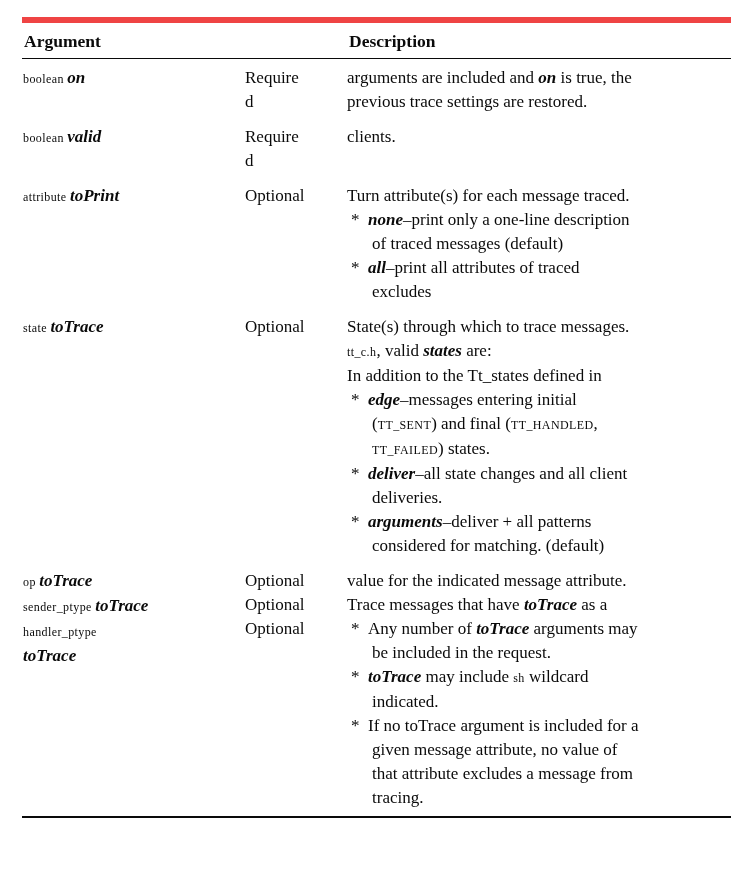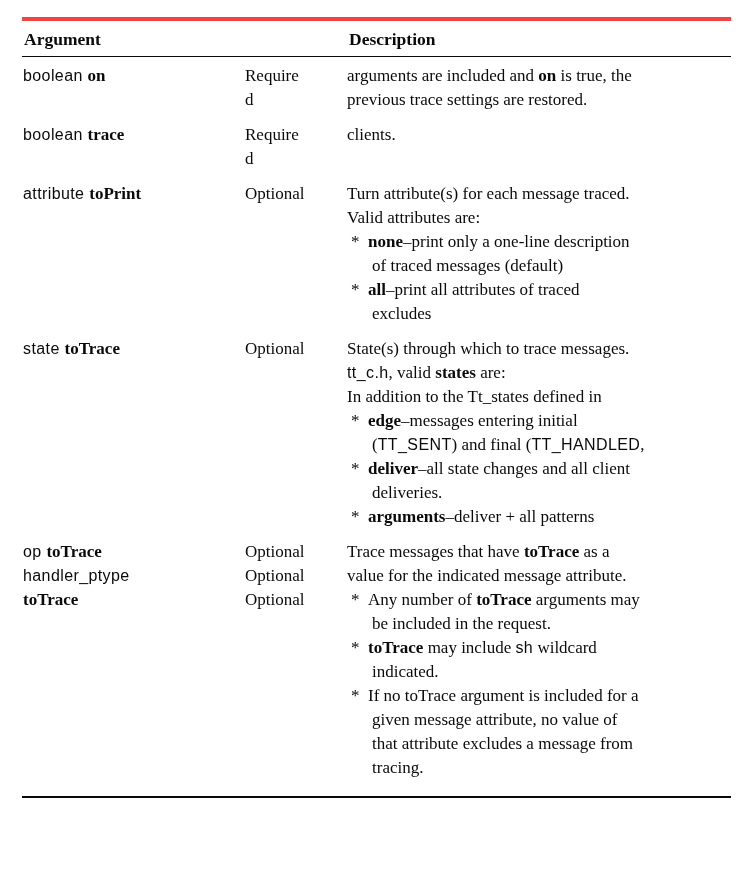--- a/index.html
+++ b/index.html
@@ -6,23 +6,23 @@
   body {
     width: 753px; height: 894px;
     background: #ffffff;
     color: #0a0a0a;
     font-family: "Liberation Serif", serif;
     font-size: 17px;
     overflow: hidden;
   }
   .doc {
     margin: 17px 22px 0 22px;
-    border-top: 4px solid #ef4444;
+    border-top: 6px solid #ef4444;
     border-bottom: 2px solid #0a0a0a;
-    padding-bottom: 16px;
+    padding-bottom: 6px;
   }
   .grid-row {
     display: grid;
     grid-template-columns: 223px 102px 1fr;
   }
   .hdr-row {
     padding: 6px 0 5px 0;
     border-bottom: 1.5px solid #0a0a0a;
   }
   .th {
@@ -44,26 +44,27 @@
   .mk {
     flex: 0 0 17px;
     padding-left: 4px;
     box-sizing: content-box;
   }
   .bt { flex: 1 1 auto; white-space: pre; }
   .ln-c { padding-left: 25px; }
   .s-r { font-family: "Liberation Serif", serif; }
   .s-i {
     font-family: "Liberation Serif", serif;
+    font-style: italic;
     font-weight: 600;
     text-align: right;
   }
   .s-m {
-    font-family: Liberation Sans, sans-serif;
-    font-size: 16px;
+    font-family: Liberation Serif, serif;
+    font-size: 12px;
     letter-spacing: 0.4px;
   }
 </style>
 </head>
 <body>
 
 <div class="doc">
   <div class="grid-row hdr-row">
     <div class="th">Argument</div>
     <div class="th"></div>
@@ -78,78 +79,80 @@
           <div class="ln">Require</div>
           <div class="ln">d</div>
         </div>
         <div class="cell c3">
           <div class="ln"><span class="s-r">arguments are included and </span><span class="s-i">on</span><span class="s-r"> is true, the</span></div>
           <div class="ln"><span class="s-r">previous trace settings are restored.</span></div>
         </div>
       </div>
       <div class="grid-row brow">
         <div class="cell c1">
-          <div class="ln"><span class="s-m">boolean </span><span class="s-i">trace</span></div>
+          <div class="ln"><span class="s-m">boolean </span><span class="s-i">valid</span></div>
         </div>
         <div class="cell c2">
           <div class="ln">Require</div>
           <div class="ln">d</div>
         </div>
         <div class="cell c3">
           <div class="ln"><span class="s-r">clients.</span></div>
         </div>
       </div>
       <div class="grid-row brow">
         <div class="cell c1">
           <div class="ln"><span class="s-m">attribute </span><span class="s-i">toPrint</span></div>
         </div>
         <div class="cell c2">
           <div class="ln">Optional</div>
         </div>
         <div class="cell c3">
           <div class="ln"><span class="s-r">Turn attribute(s) for each message traced.</span></div>
-          <div class="ln"><span class="s-r">Valid attributes are:</span></div>
           <div class="ln ln-b"><span class="mk">*</span><span class="bt"><span class="s-i">none</span><span class="s-r">–print only a one-line description</span></span></div>
           <div class="ln ln-c"><span class="s-r">of traced messages (default)</span></div>
           <div class="ln ln-b"><span class="mk">*</span><span class="bt"><span class="s-i">all</span><span class="s-r">–print all attributes of traced</span></span></div>
           <div class="ln ln-c"><span class="s-r">excludes</span></div>
         </div>
       </div>
       <div class="grid-row brow">
         <div class="cell c1">
           <div class="ln"><span class="s-m">state </span><span class="s-i">toTrace</span></div>
         </div>
         <div class="cell c2">
           <div class="ln">Optional</div>
         </div>
         <div class="cell c3">
           <div class="ln"><span class="s-r">State(s) through which to trace messages.</span></div>
           <div class="ln"><span class="s-m">tt_c.h</span><span class="s-r">, valid </span><span class="s-i">states</span><span class="s-r"> are:</span></div>
           <div class="ln"><span class="s-r">In addition to the Tt_states defined in</span></div>
           <div class="ln ln-b"><span class="mk">*</span><span class="bt"><span class="s-i">edge</span><span class="s-r">–messages entering initial</span></span></div>
           <div class="ln ln-c"><span class="s-r">(</span><span class="s-m">TT_SENT</span><span class="s-r">) and final (</span><span class="s-m">TT_HANDLED</span><span class="s-r">,</span></div>
+          <div class="ln ln-c"><span class="s-m">TT_FAILED</span><span class="s-r">) states.</span></div>
           <div class="ln ln-b"><span class="mk">*</span><span class="bt"><span class="s-i">deliver</span><span class="s-r">–all state changes and all client</span></span></div>
           <div class="ln ln-c"><span class="s-r">deliveries.</span></div>
           <div class="ln ln-b"><span class="mk">*</span><span class="bt"><span class="s-i">arguments</span><span class="s-r">–deliver + all patterns</span></span></div>
+          <div class="ln ln-c"><span class="s-r">considered for matching. (default)</span></div>
         </div>
       </div>
       <div class="grid-row brow">
         <div class="cell c1">
           <div class="ln"><span class="s-m">op </span><span class="s-i">toTrace</span></div>
+          <div class="ln"><span class="s-m">sender_ptype </span><span class="s-i">toTrace</span></div>
           <div class="ln"><span class="s-m">handler_ptype</span></div>
           <div class="ln"><span class="s-i">toTrace</span></div>
         </div>
         <div class="cell c2">
           <div class="ln">Optional</div>
           <div class="ln">Optional</div>
           <div class="ln">Optional</div>
         </div>
         <div class="cell c3">
+          <div class="ln"><span class="s-r">value for the indicated message attribute.</span></div>
           <div class="ln"><span class="s-r">Trace messages that have </span><span class="s-i">toTrace</span><span class="s-r"> as a</span></div>
-          <div class="ln"><span class="s-r">value for the indicated message attribute.</span></div>
           <div class="ln ln-b"><span class="mk">*</span><span class="bt"><span class="s-r">Any number of </span><span class="s-i">toTrace</span><span class="s-r"> arguments may</span></span></div>
           <div class="ln ln-c"><span class="s-r">be included in the request.</span></div>
           <div class="ln ln-b"><span class="mk">*</span><span class="bt"><span class="s-i">toTrace</span><span class="s-r"> may include </span><span class="s-m">sh</span><span class="s-r"> wildcard</span></span></div>
           <div class="ln ln-c"><span class="s-r">indicated.</span></div>
           <div class="ln ln-b"><span class="mk">*</span><span class="bt"><span class="s-r">If no toTrace argument is included for a</span></span></div>
           <div class="ln ln-c"><span class="s-r">given message attribute, no value of</span></div>
           <div class="ln ln-c"><span class="s-r">that attribute excludes a message from</span></div>
           <div class="ln ln-c"><span class="s-r">tracing.</span></div>
         </div>
       </div>

